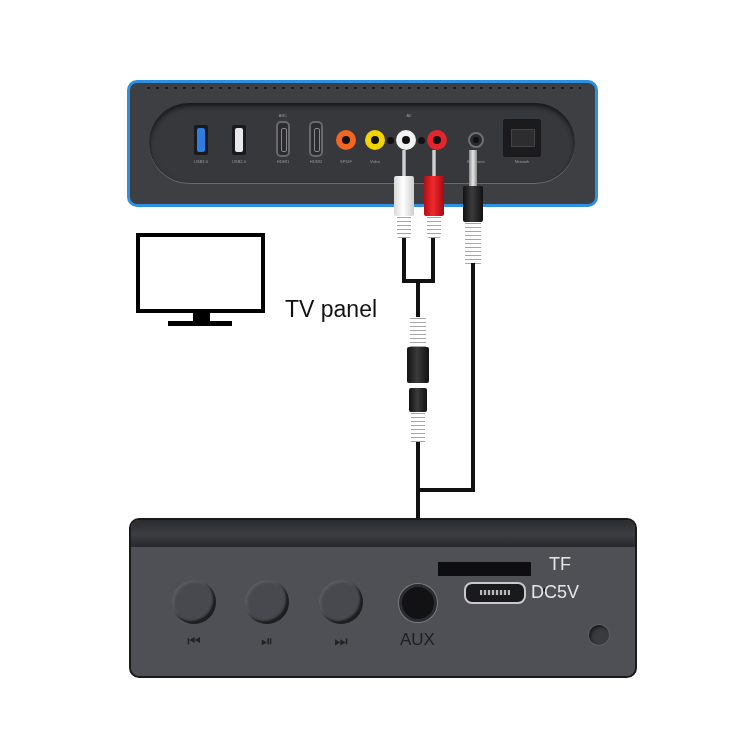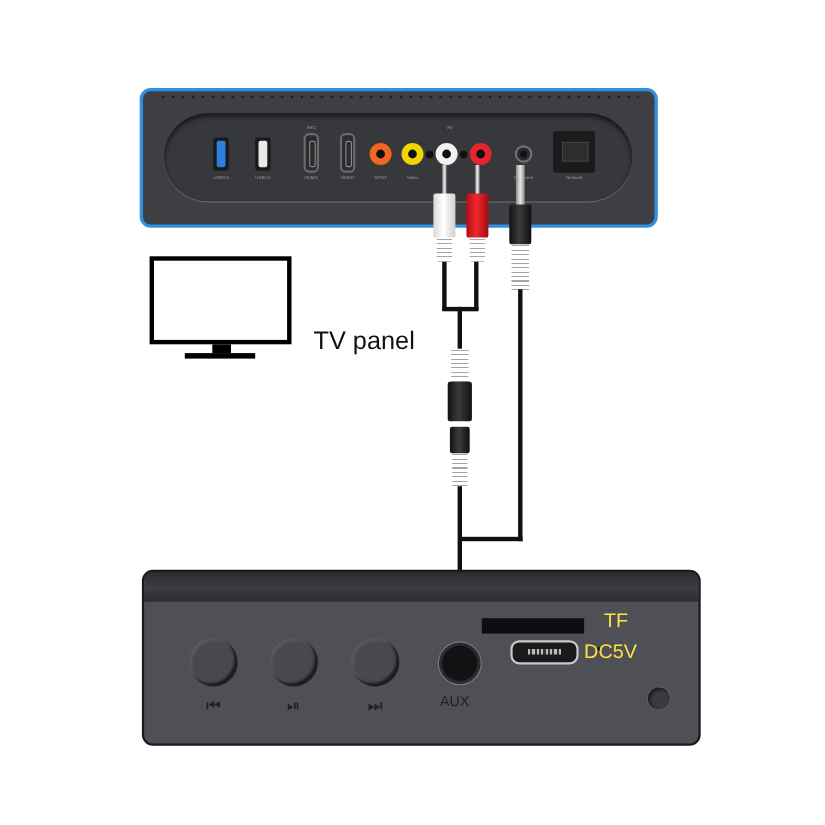--- a/index.html
+++ b/index.html
@@ -38,25 +38,25 @@
   .tv-base { left: 168px; top: 321px; width: 64px; height: 5px; background: #000; }
   .tv-caption { left: 285px; top: 296px; font-size: 23px; color: #111; }
 
   
   .bar { left: 129px; top: 518px; width: 508px; height: 160px; background: #4e5055; border-radius: 10px; border: 2px solid #1a1a1c; box-sizing: border-box; overflow: hidden; }
   .bar-top { left: 0; top: 0; right: 0; height: 24px; background: linear-gradient(180deg, #2a2b2e, #3d3e42 60%, #2c2d30); }
   .bar-line { left: 0; top: 24px; right: 0; height: 3px; background: #2a2b2e; }
   .btn { width: 44px; height: 44px; border-radius: 50%; background: #47494e; box-shadow: inset -3px -3px 2px #1d1e20, inset 2px 2px 3px #5a5c61; }
   .btn-label { font-size: 15px; color: #222; text-align: center; width: 44px; font-family: "DejaVu Sans", sans-serif; }
   .aux { width: 38px; height: 38px; border-radius: 50%; background: #121214; border: 3px solid #2b2c2f; box-shadow: 0 0 0 1px #7a7c80; box-sizing: border-box; }
-  .aux-label { font-size: 13px; color: #1f1f21; }
+  .aux-label { font-size: 17px; color: #1f1f21; }
   .tf-slot { width: 93px; height: 14px; background: #0e0e10; }
   .usb-micro { width: 62px; height: 22px; background: #1a1a1c; border: 2px solid #c9c9cc; border-radius: 8px; box-sizing: border-box; }
   .usb-micro .pins { position: absolute; left: 14px; top: 6px; width: 30px; height: 5px; background: repeating-linear-gradient(90deg, #bbb 0 2px, #333 2px 4px); }
-  .bar-text { font-size: 18px; color: #fde047; }
+  .bar-text { font-size: 18px; color: #e5e5e5; }
   .led { width: 4px; height: 4px; background: #111; border-radius: 50%; }
   .small-hole { width: 20px; height: 20px; border-radius: 50%; background: #3a3b3f; box-shadow: inset 2px 2px 3px #1c1c1e, 0 0 0 1px #5d5f63; }
 </style>
 </head>
 <body>
 
 <div class="abs tv-box">
   <div class="abs tv-dots"></div>
   <div class="abs tv-inset">
 

